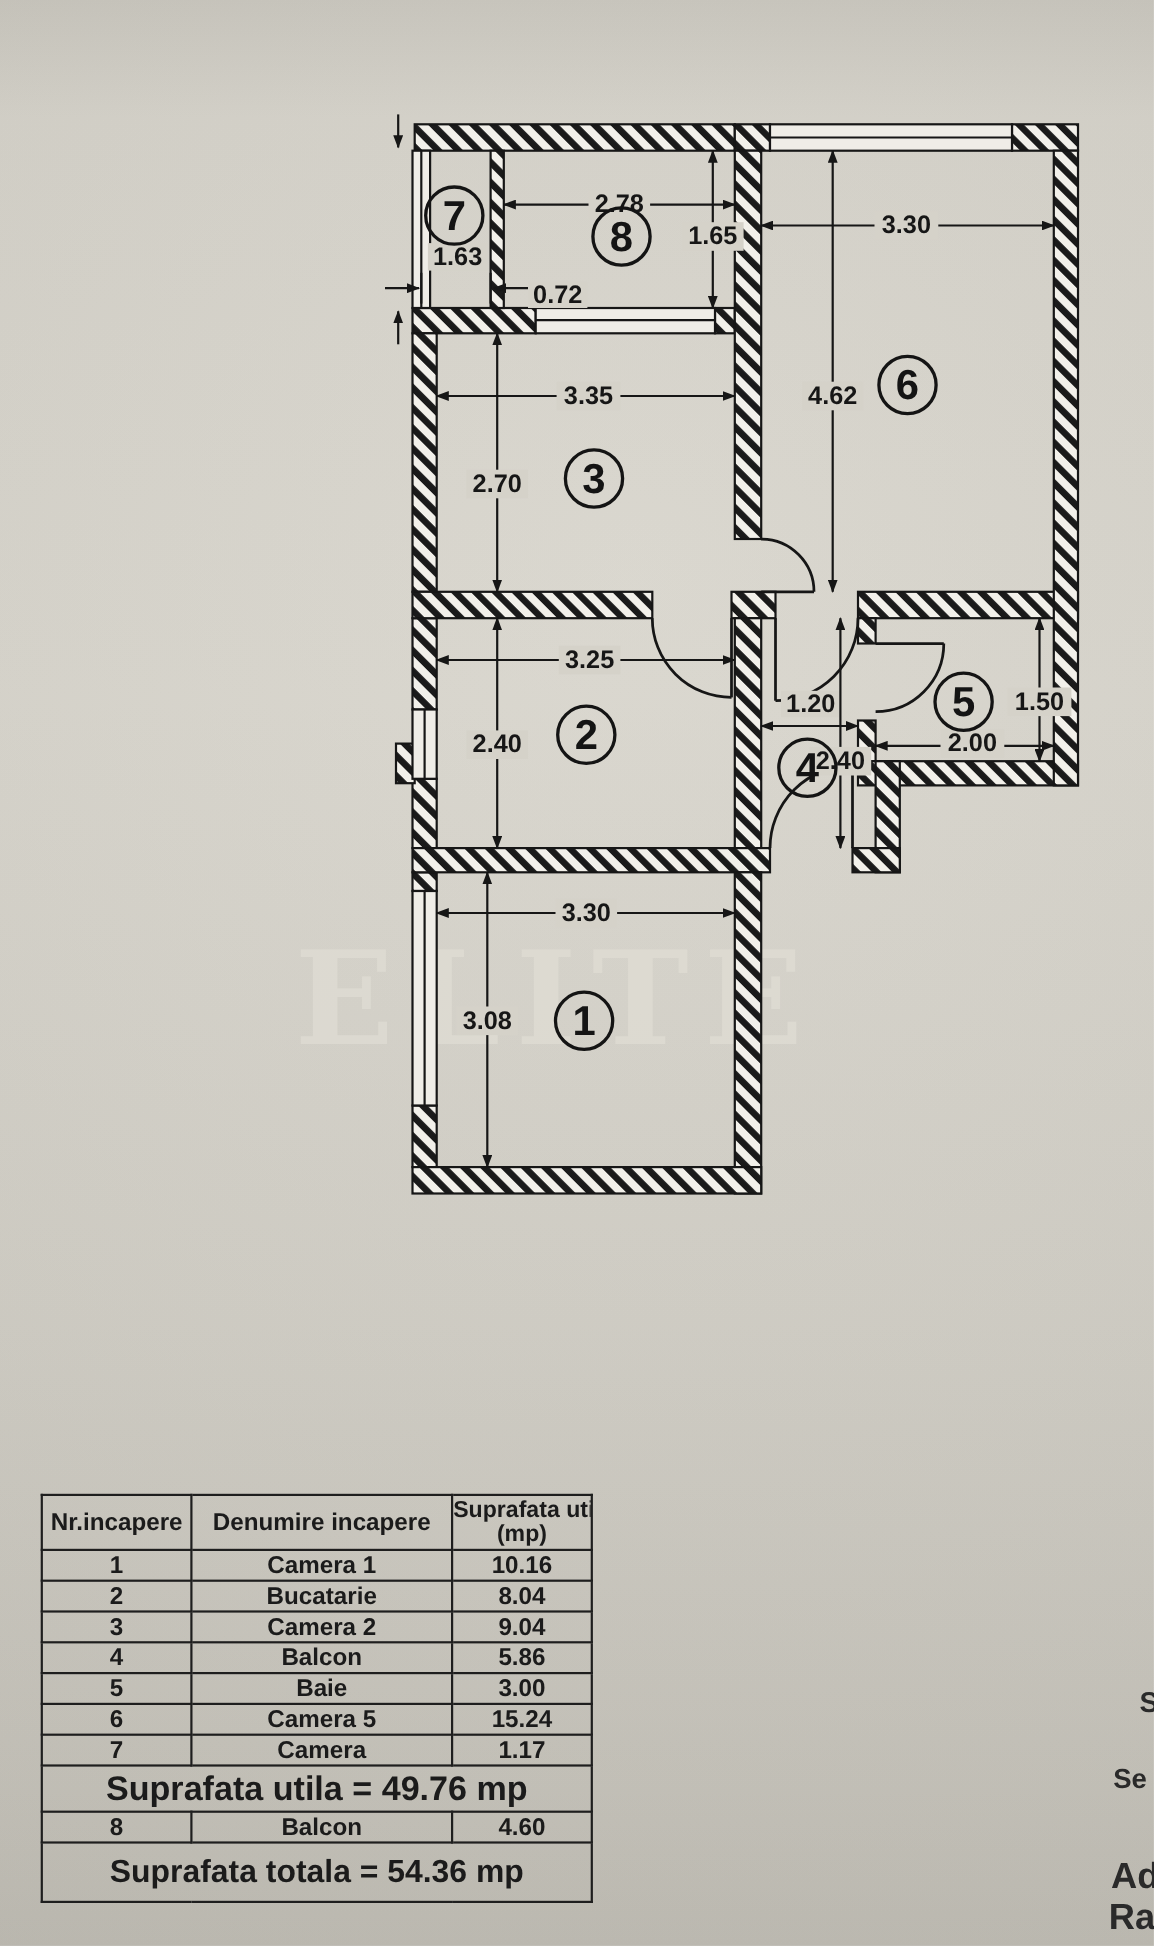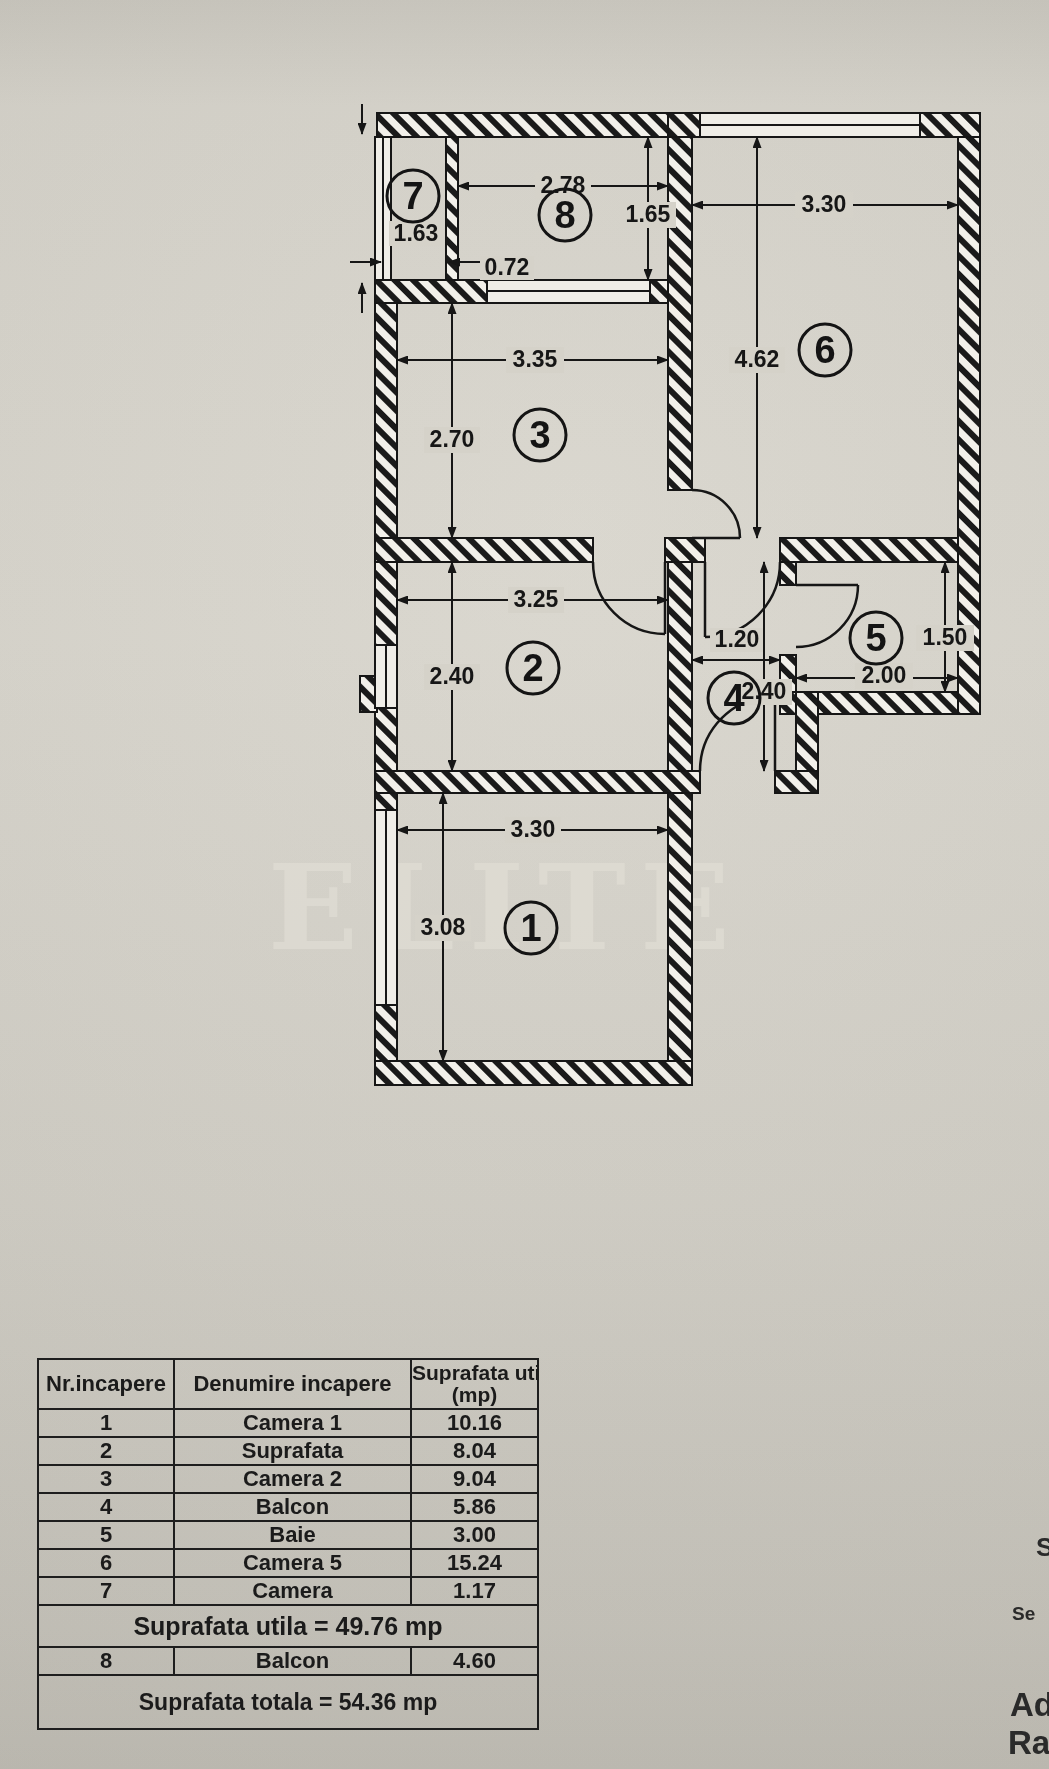--- a/index.html
+++ b/index.html
@@ -34,26 +34,26 @@
   }
   table.areas td,table.areas th{
     border:2.5px solid #1e1e1e;text-align:center;vertical-align:middle;
     padding:0;overflow:hidden;white-space:nowrap;
   }
   table.areas th{font-weight:600;}
   th.h3{font-size:21px;line-height:22px;}
   tr.hdr{height:50px;}
   tr.data{height:28px;}
   tr.wide{height:42px;}
-  tr.wide td{font-size:25px;}
+  tr.wide td{font-size:31px;}
   tr.total{height:54px;}
-  tr.total td{font-size:23px;}
+  tr.total td{font-size:29px;}
   .edge-frag{position:absolute;color:#2a2a2a;font-weight:600;white-space:nowrap;}
   #frag-s{left:1036px;top:1532px;font-size:26px;}
-  #frag-se{left:1012px;top:1603px;font-size:19px;}
+  #frag-se{left:1012px;top:1603px;font-size:25px;}
   #frag-ad{left:1010px;top:1686px;font-size:33px;}
   #frag-rac{left:1008px;top:1724px;font-size:33px;}
 </style>
 </head>
 <body>
 
 <div class="watermark">ELITE</div>
 
 <svg class="plan" width="1049" height="1200" viewBox="0 0 1049 1200">
   <defs>
@@ -227,21 +227,21 @@
           <span style="display:block">(mp)</span>
         </th>
   </tr>
   <tr class="data">
     <td>1</td>
     <td>Camera 1</td>
     <td>10.16</td>
   </tr>
   <tr class="data">
     <td>2</td>
-    <td>Suprafata</td>
+    <td>Bucatarie</td>
     <td>8.04</td>
   </tr>
   <tr class="data">
     <td>3</td>
     <td>Camera 2</td>
     <td>9.04</td>
   </tr>
   <tr class="data">
     <td>4</td>
     <td>Balcon</td>

